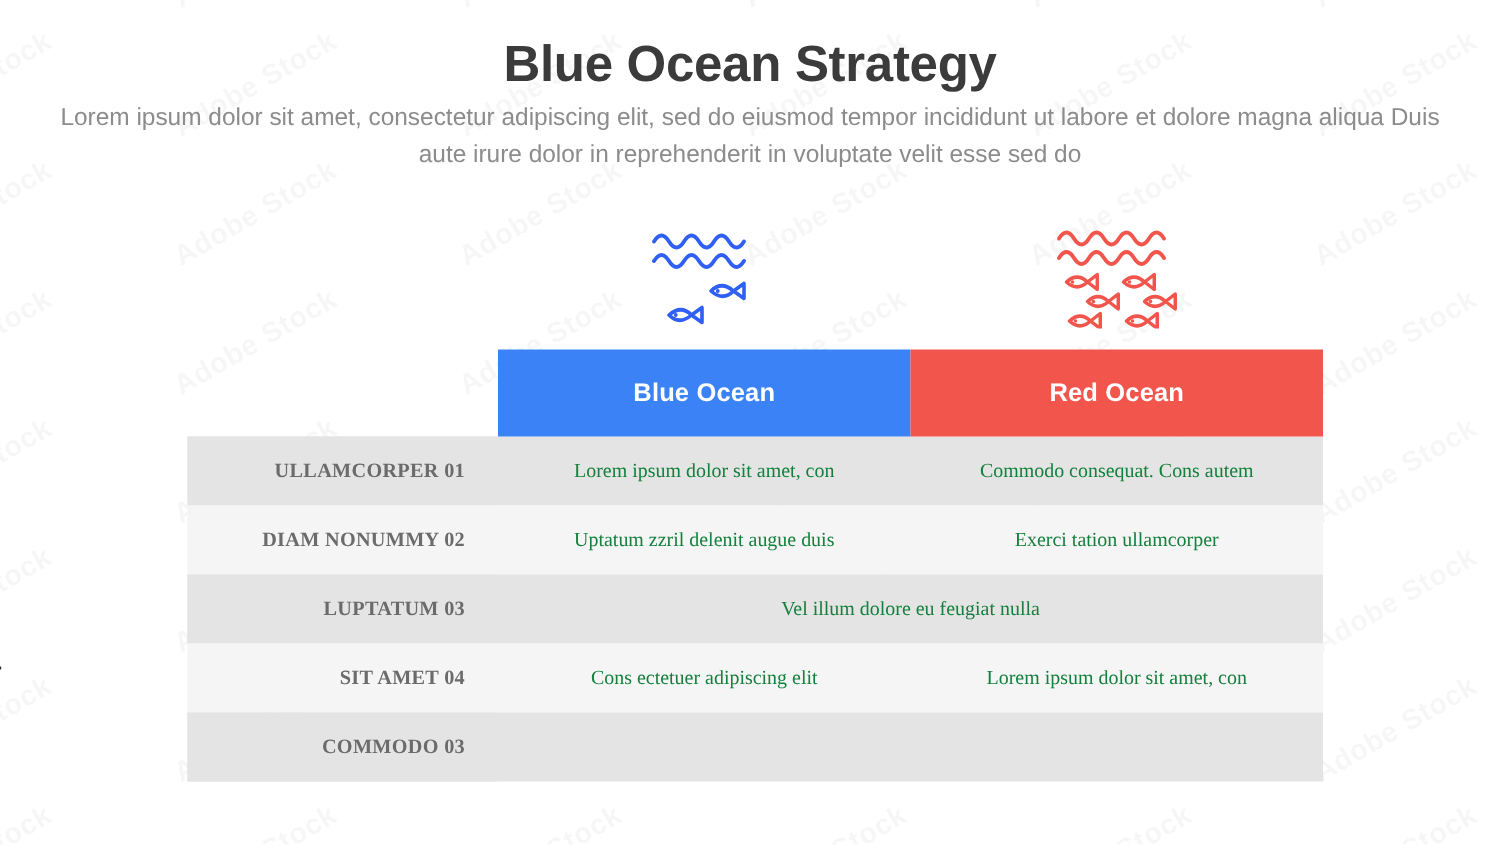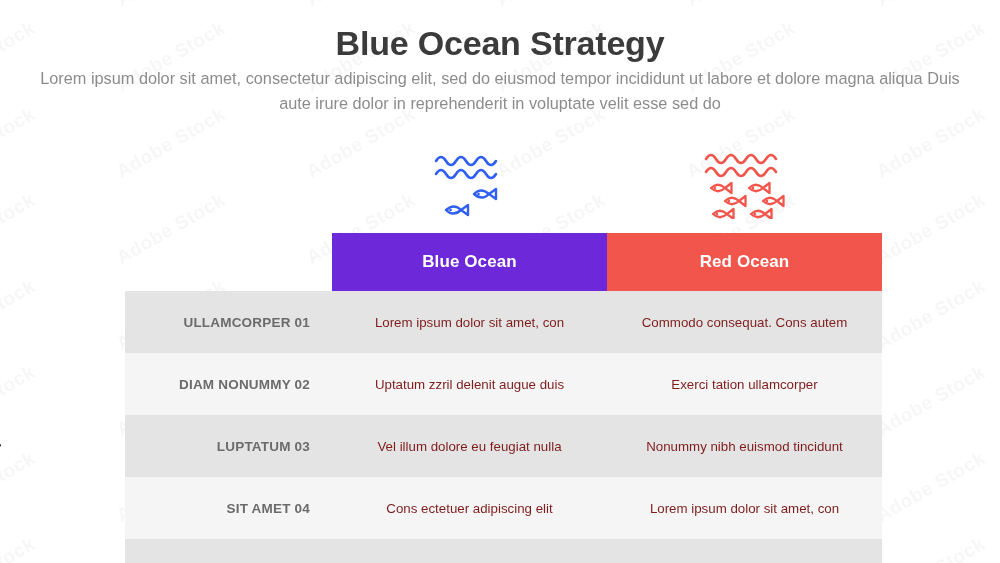--- a/index.html
+++ b/index.html
@@ -112,26 +112,27 @@
   .th {
     flex: 1 1 0;
     display: flex;
     align-items: center;
     justify-content: center;
     color: #ffffff;
     font-size: 17px;
     font-weight: 700;
     letter-spacing: 0.1px;
   }
-  .th.blue { background: #6d28d9; }
+  .th.blue { background: #3b82f6; }
   .th.red  { background: #f1554c; }
 
   .trow {
     display: flex;
-    height: 62px;
+    height: 46px;
+    font-family: Liberation Serif, serif;
   }
   .trow.odd  { background: #e4e4e4; }
   .trow.even { background: #f5f5f5; }
   .trow.odd .rowlabel  { background: #e4e4e4; }
   .trow.even .rowlabel { background: #f5f5f5; }
 
   .rowlabel {
     width: 207px;
     flex: 0 0 207px;
     display: flex;
@@ -144,21 +145,21 @@
     color: #6b6b6b;
     letter-spacing: 0.2px;
   }
   .cell {
     flex: 1 1 0;
     display: flex;
     align-items: center;
     justify-content: center;
     font-size: 13.3px;
     font-weight: 400;
-    color: #7f1d1d;
+    color: #15803d;
     text-align: left;
     padding: 0 8px;
     box-sizing: border-box;
   }
 </style>
 </head>
 <body>
 
 <div class="wm-layer" id="wm-layer">
     <div class="wm" style="left: -80px; top: -40px;">Adobe Stock</div>
@@ -287,21 +288,20 @@
         <div class="cell">Commodo consequat. Cons autem</div>
       </div>
       <div class="trow even">
         <div class="rowlabel">DIAM NONUMMY 02</div>
         <div class="cell">Uptatum zzril delenit augue duis</div>
         <div class="cell">Exerci tation ullamcorper</div>
       </div>
       <div class="trow odd">
         <div class="rowlabel">LUPTATUM 03</div>
         <div class="cell">Vel illum dolore eu feugiat nulla</div>
-        <div class="cell">Nonummy nibh euismod tincidunt</div>
       </div>
       <div class="trow even">
         <div class="rowlabel">SIT AMET 04</div>
         <div class="cell">Cons ectetuer adipiscing elit</div>
         <div class="cell">Lorem ipsum dolor sit amet, con</div>
       </div>
       <div class="trow odd">
         <div class="rowlabel">COMMODO 03</div>
       </div>
     </div>

